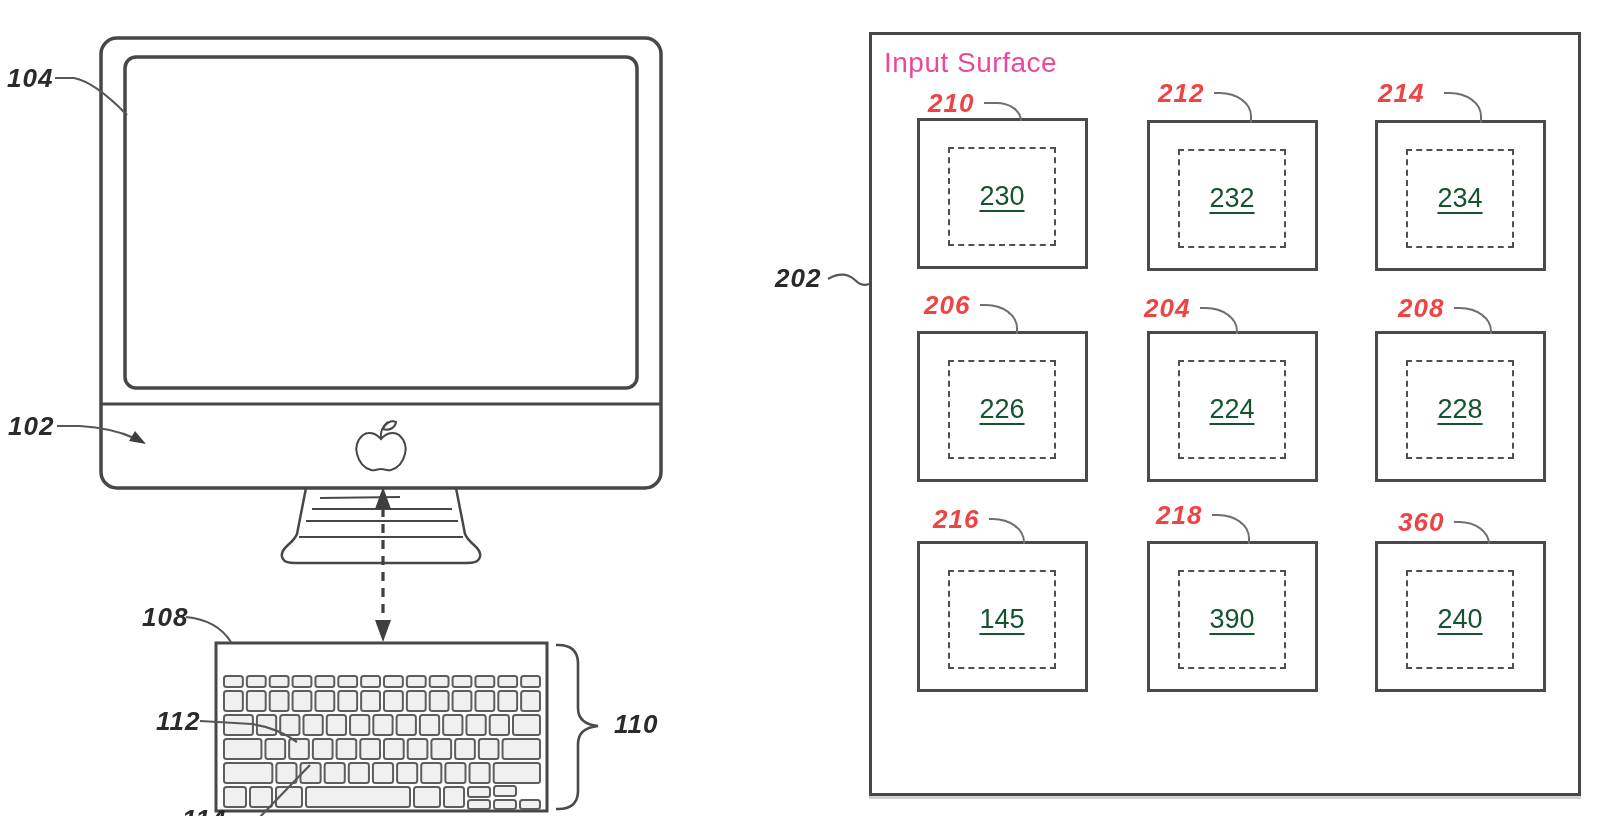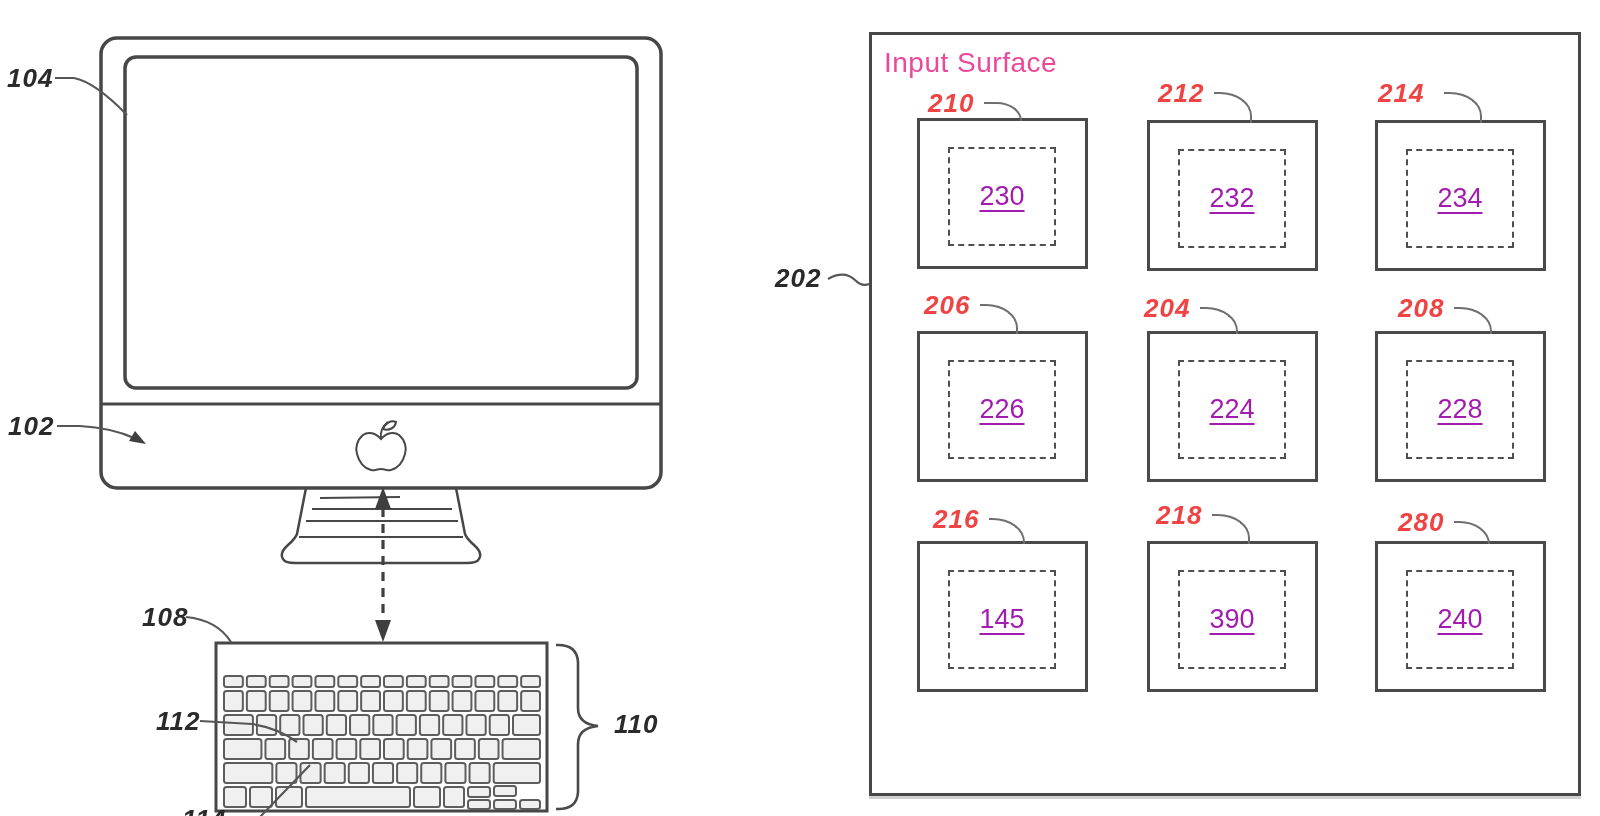--- a/index.html
+++ b/index.html
@@ -22,21 +22,21 @@
   .panel-title{
     position:absolute;left:12px;top:12px;font-size:28px;color:#ec4899;
     letter-spacing:.5px;
   }
   .cell{position:absolute;width:165px;height:145px;border:3px solid #4a4a4a;background:#ffffff;}
   .cell .dash{
     position:absolute;left:28px;top:26px;width:104px;height:95px;
     border:2px dashed #4f4f4f;display:flex;align-items:center;justify-content:center;
   }
   .cell .num{
-    font-size:27px;color:#a21caf;text-decoration:underline;
+    font-size:27px;color:#14532d;text-decoration:underline;
     text-underline-offset:5px;text-decoration-thickness:2px;
   }
   .clabel{
     position:absolute;font-style:italic;font-weight:700;font-size:26px;
     color:#ef4444;letter-spacing:1px;line-height:1;white-space:nowrap;
   }
   .hook{
     position:absolute;border-top:2px solid #6f6f6f;border-right:2px solid #6f6f6f;
     border-top-right-radius:32px 24px;
   }
@@ -237,20 +237,20 @@
       </div>
     </div>
     <div class="cell" style="left:275px;top:506px">
       <div class="clabel" style="left:6px;top:-42px">218</div>
       <div class="hook" style="left:62px;top:-30px;width:36px;height:28px"></div>
       <div class="dash">
         <span class="num">390</span>
       </div>
     </div>
     <div class="cell" style="left:503px;top:506px">
-      <div class="clabel" style="left:20px;top:-35px">280</div>
+      <div class="clabel" style="left:20px;top:-35px">360</div>
       <div class="hook" style="left:76px;top:-23px;width:34px;height:21px"></div>
       <div class="dash">
         <span class="num">240</span>
       </div>
     </div>
   </div>
 </div>
 
 </body></html>

